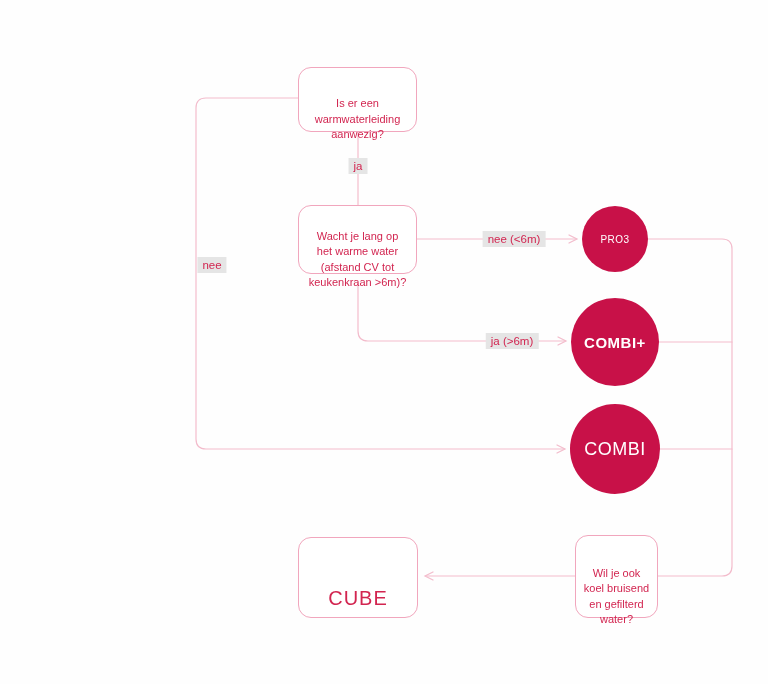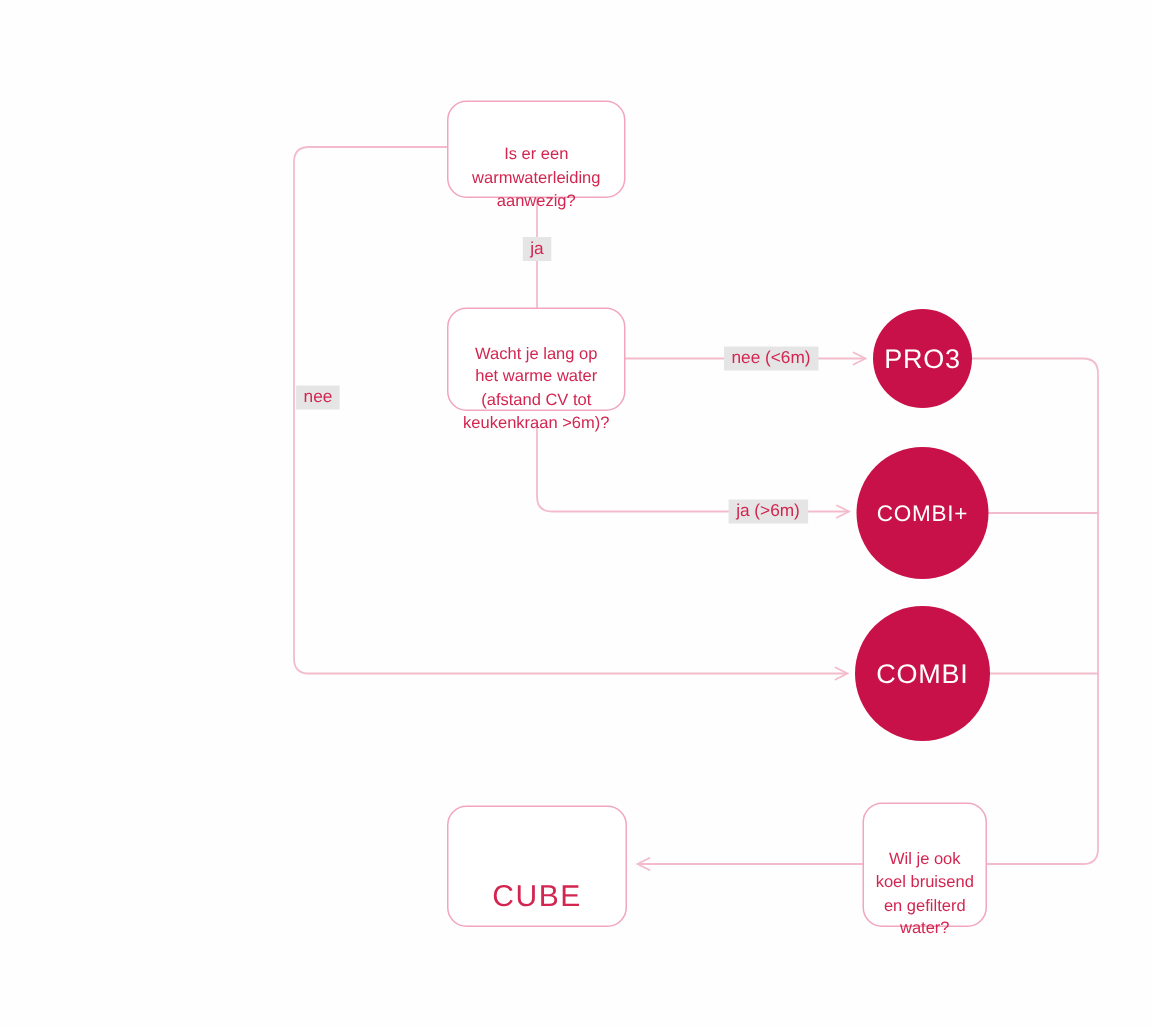--- a/index.html
+++ b/index.html
@@ -22,22 +22,22 @@
     display:flex;align-items:center;justify-content:center;text-align:center;
     color:var(--text);font-size:11px;line-height:1.4;
   }
   .qbox span{white-space:pre-line;margin-top:40px;}
   .cube-box{font-size:20px;letter-spacing:1px;text-align:center;}
   .circle{
     position:absolute;border-radius:50%;background:var(--circle-fill);
     display:flex;align-items:center;justify-content:center;text-align:center;
     color:var(--circle-text);letter-spacing:0.5px;
   }
-  .circle-pro3{left:582px;top:206px;width:66px;height:66px;font-size:18px;}
-  .circle-combiplus{left:571px;top:298px;width:88px;height:88px;font-size:15px;}
+  .circle-pro3{left:582px;top:206px;width:66px;height:66px;font-size:10px;}
+  .circle-combiplus{left:571px;top:298px;width:88px;height:88px;font-size:15px;font-weight:bold;}
   .circle-combi{left:570px;top:404px;width:90px;height:90px;font-size:18px;}
   .edge-label{
     position:absolute;transform:translate(-50%,-50%);
     background:#e5e5e5;padding:2px 5px;color:var(--text);
     font-size:11.5px;white-space:nowrap;
   }
 </style>
 </head>
 <body>
 

